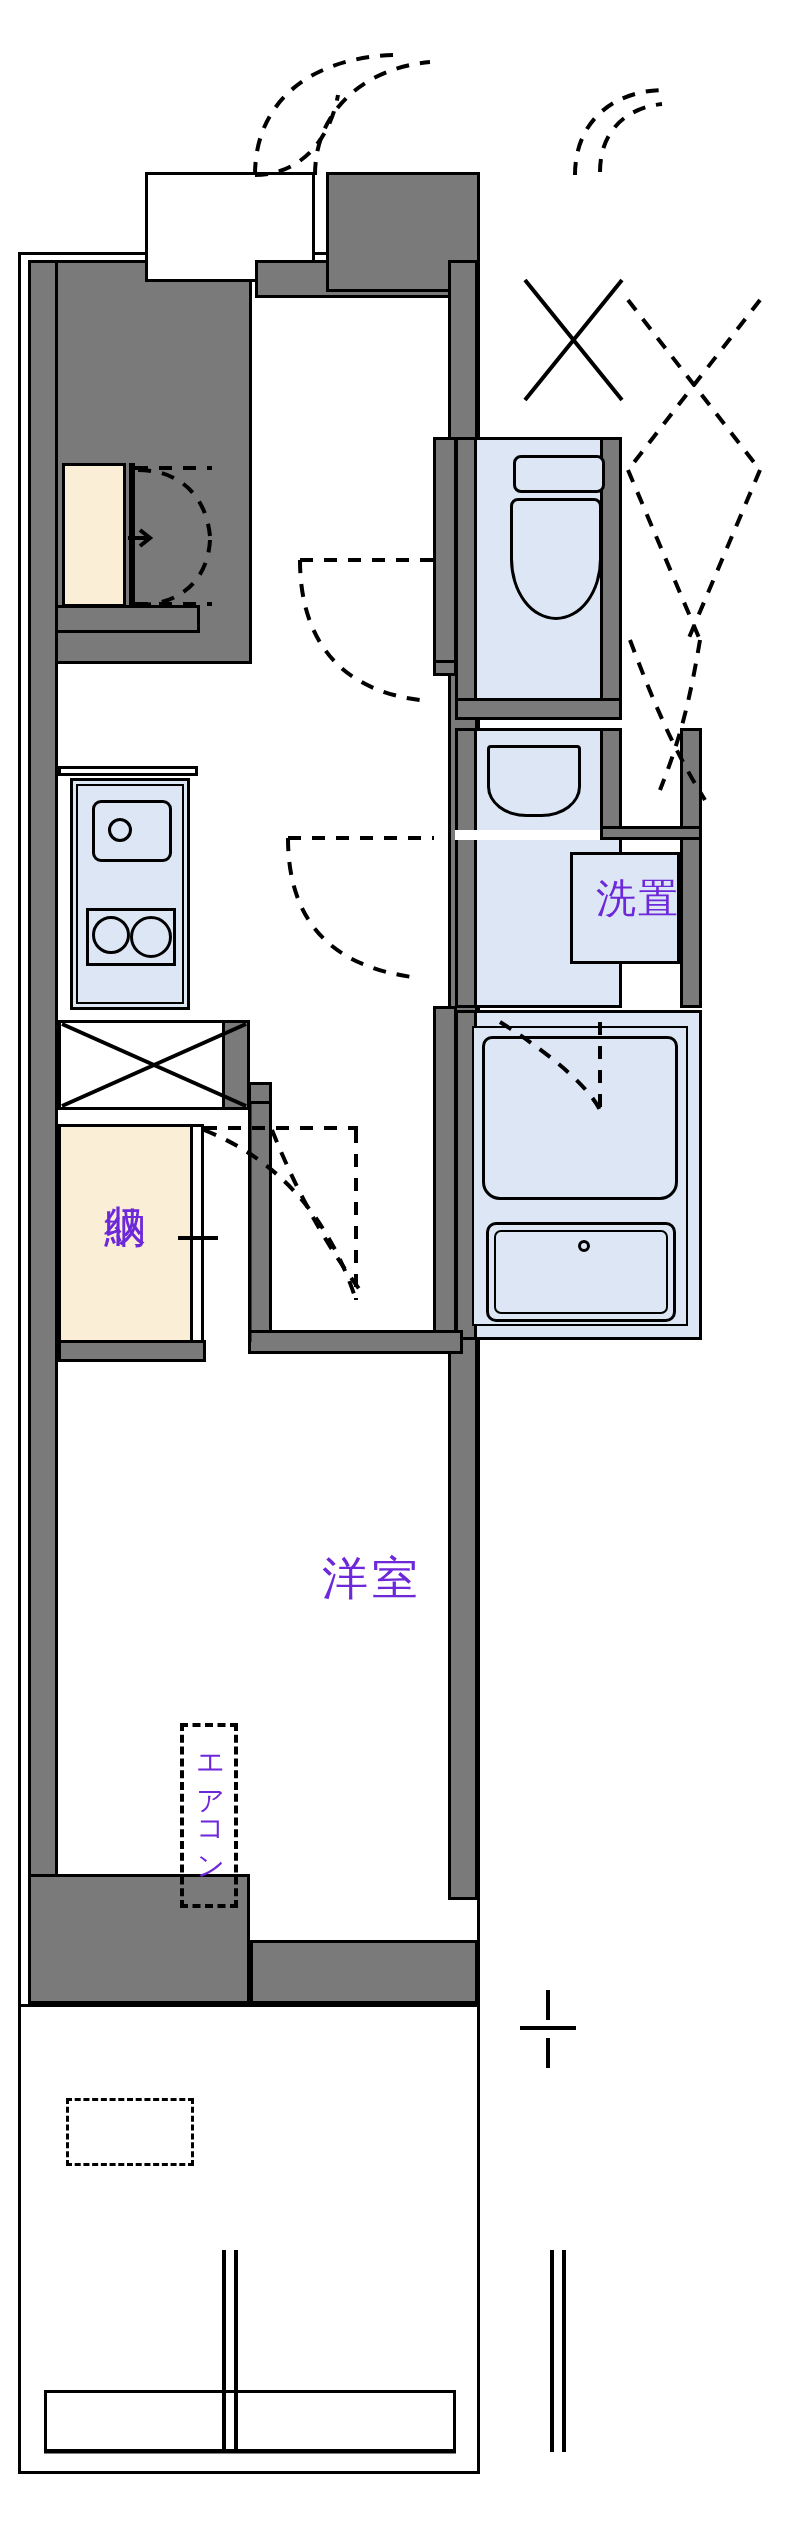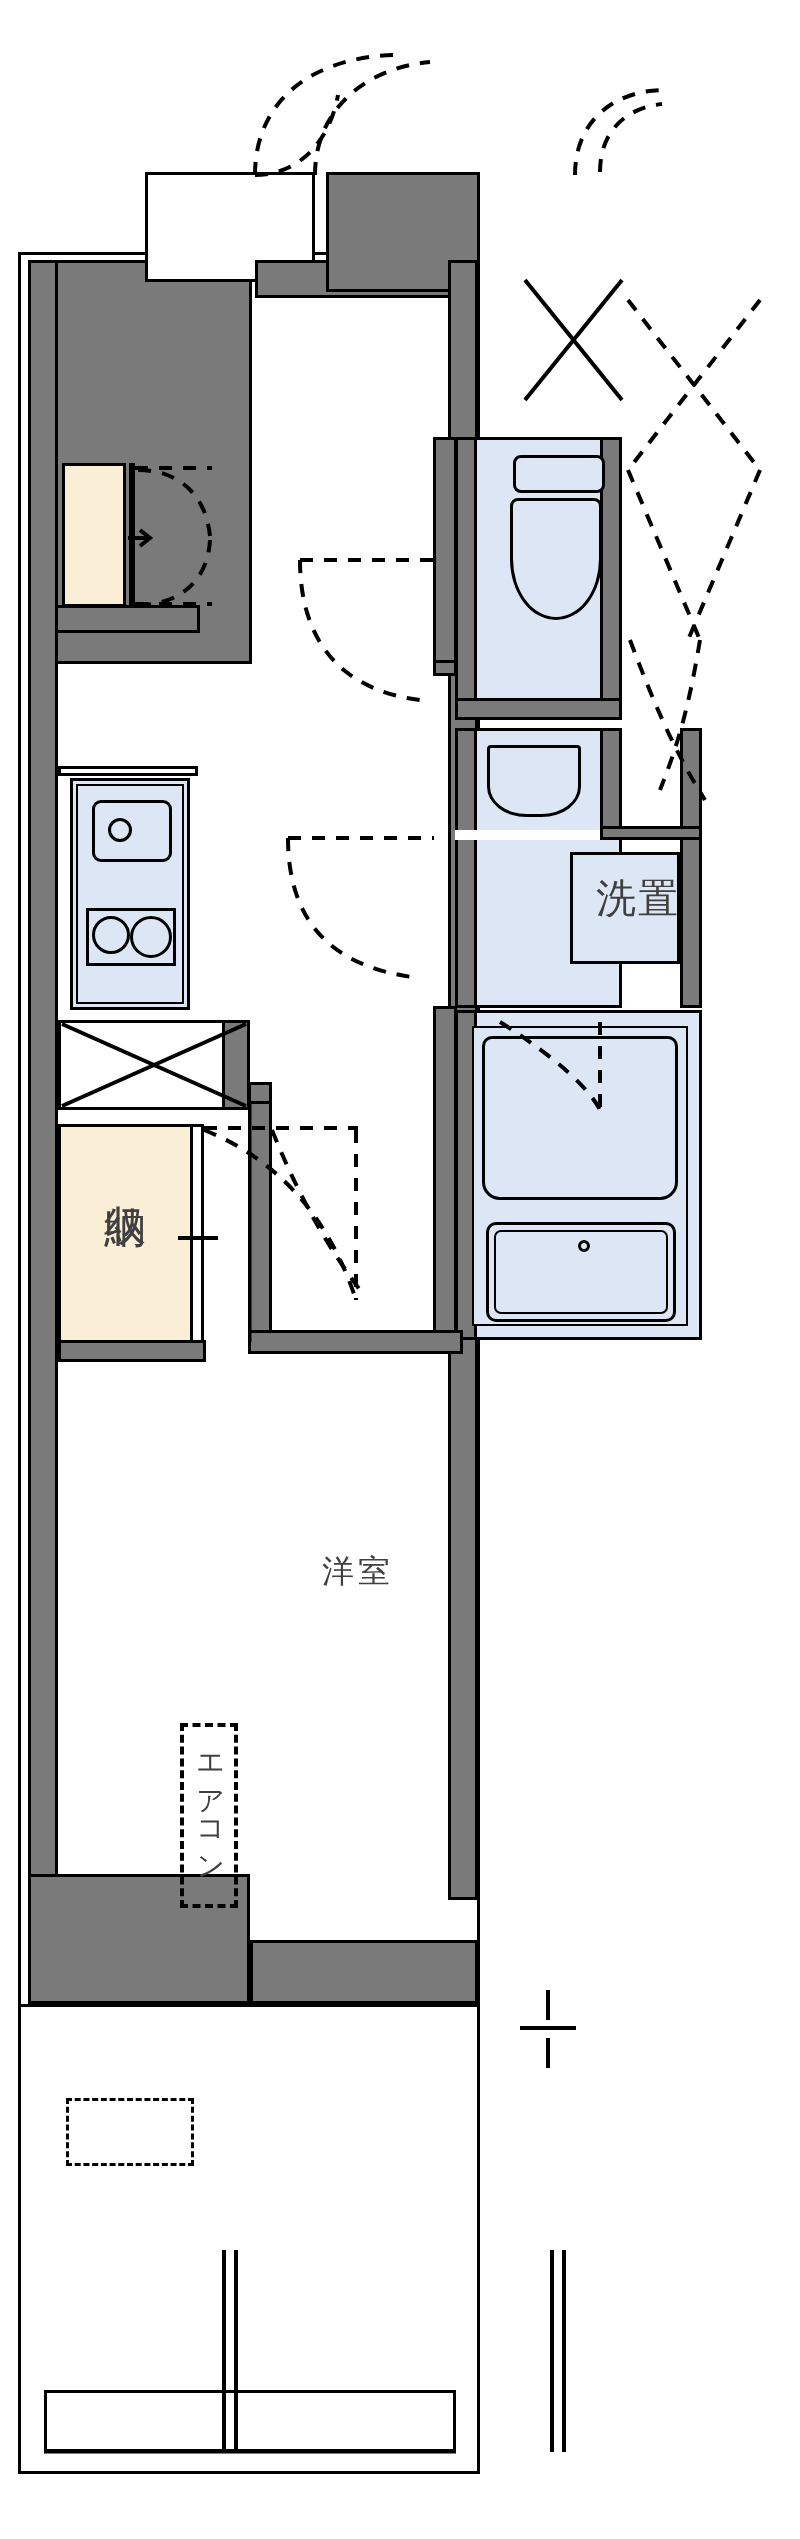--- a/index.html
+++ b/index.html
@@ -14,23 +14,23 @@
   .fix-round{background:#dce6f5;border:3px solid #000;border-radius:10px;}
   .tatami{background:#faeed6;border:3px solid #000;}
   .white{background:#ffffff;}
   .plain{background:#ffffff;border:3px solid #000;}
   .noborder{border:none;}
 
   
   .dashbox{border:4px dashed #000;background:transparent;}
 
   
-  .lbl{position:absolute;color:#404040;line-height:1;white-space:nowrap;}
+  .lbl{position:absolute;color:#6d28d9;line-height:1;white-space:nowrap;}
   .vlabel{writing-mode:vertical-rl;text-orientation:upright;letter-spacing:2px;}
-  .roomname{font-size:32px;letter-spacing:4px;}
+  .roomname{font-size:46px;letter-spacing:4px;}
   .roomarea{font-size:40px;letter-spacing:0px;}
   .small-j{font-size:28px;letter-spacing:1px;}
 
   svg{position:absolute;left:0;top:0;overflow:visible;}
   .dl{fill:none;stroke:#000;stroke-width:4;stroke-dasharray:13 11;stroke-linecap:butt;}
   .dl2{fill:none;stroke:#000;stroke-width:4;stroke-dasharray:13 11;}
   .sl{fill:none;stroke:#000;stroke-width:3;}
   .sl2{fill:none;stroke:#000;stroke-width:4;}
 </style>
 </head>

